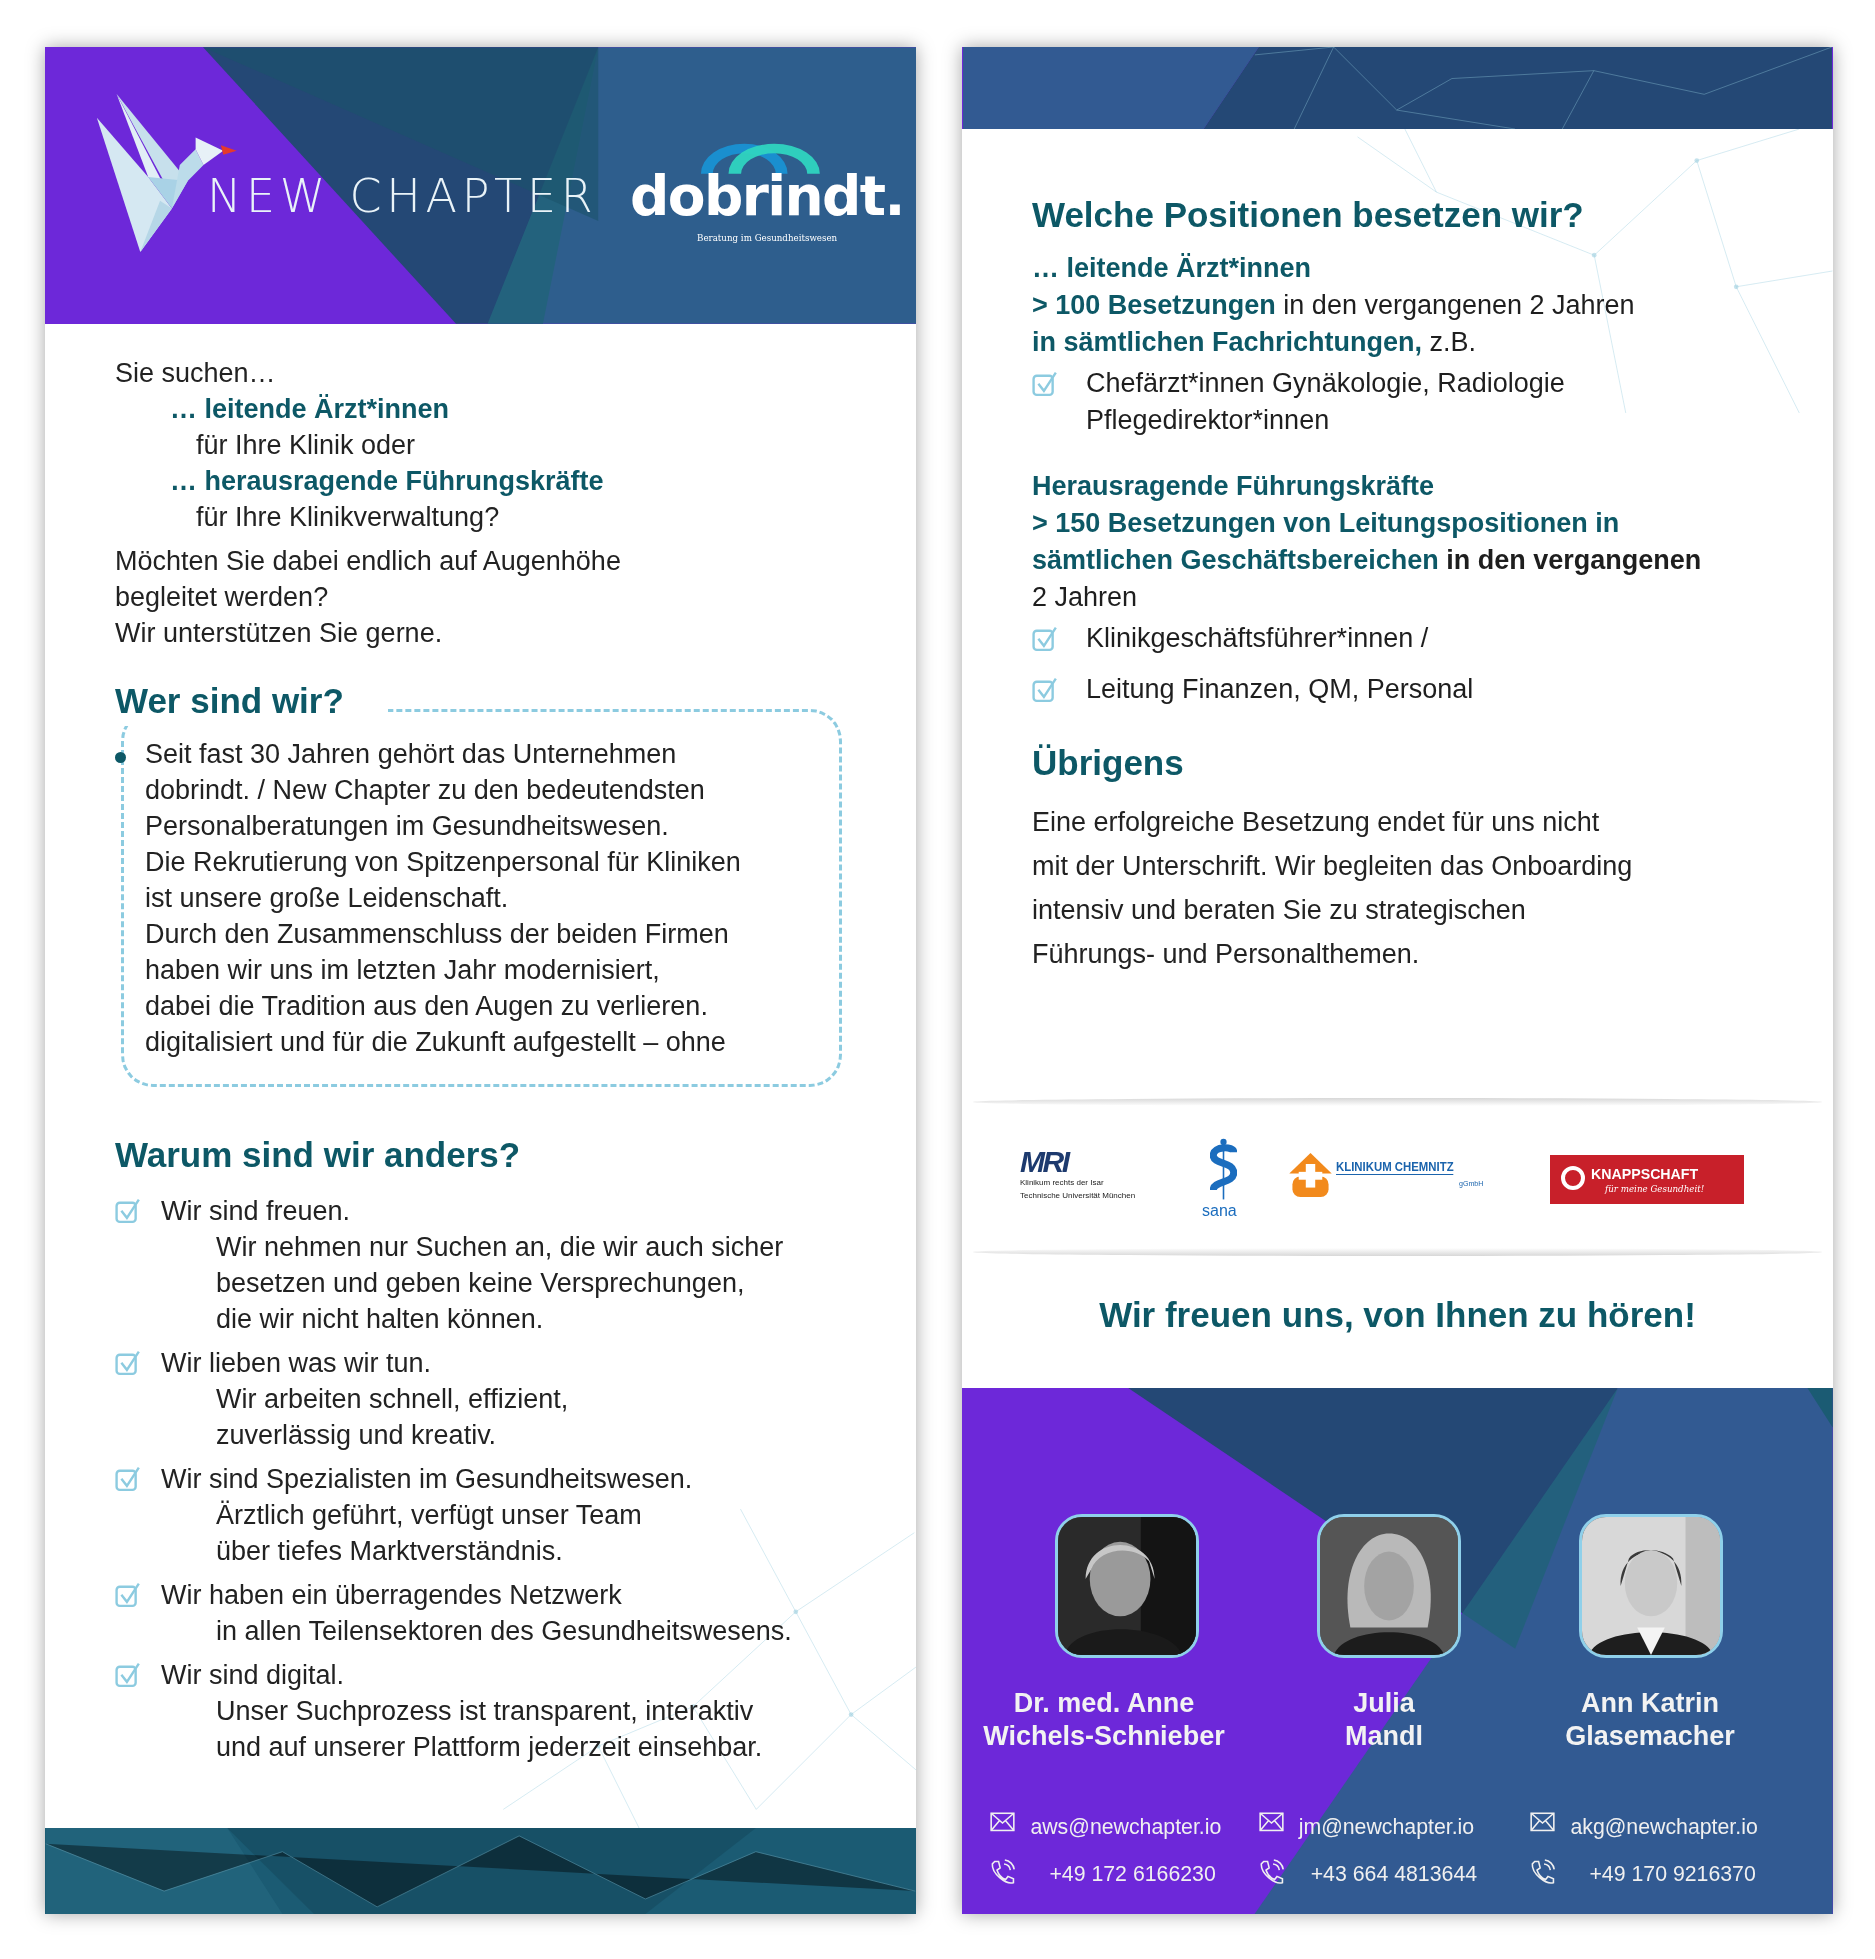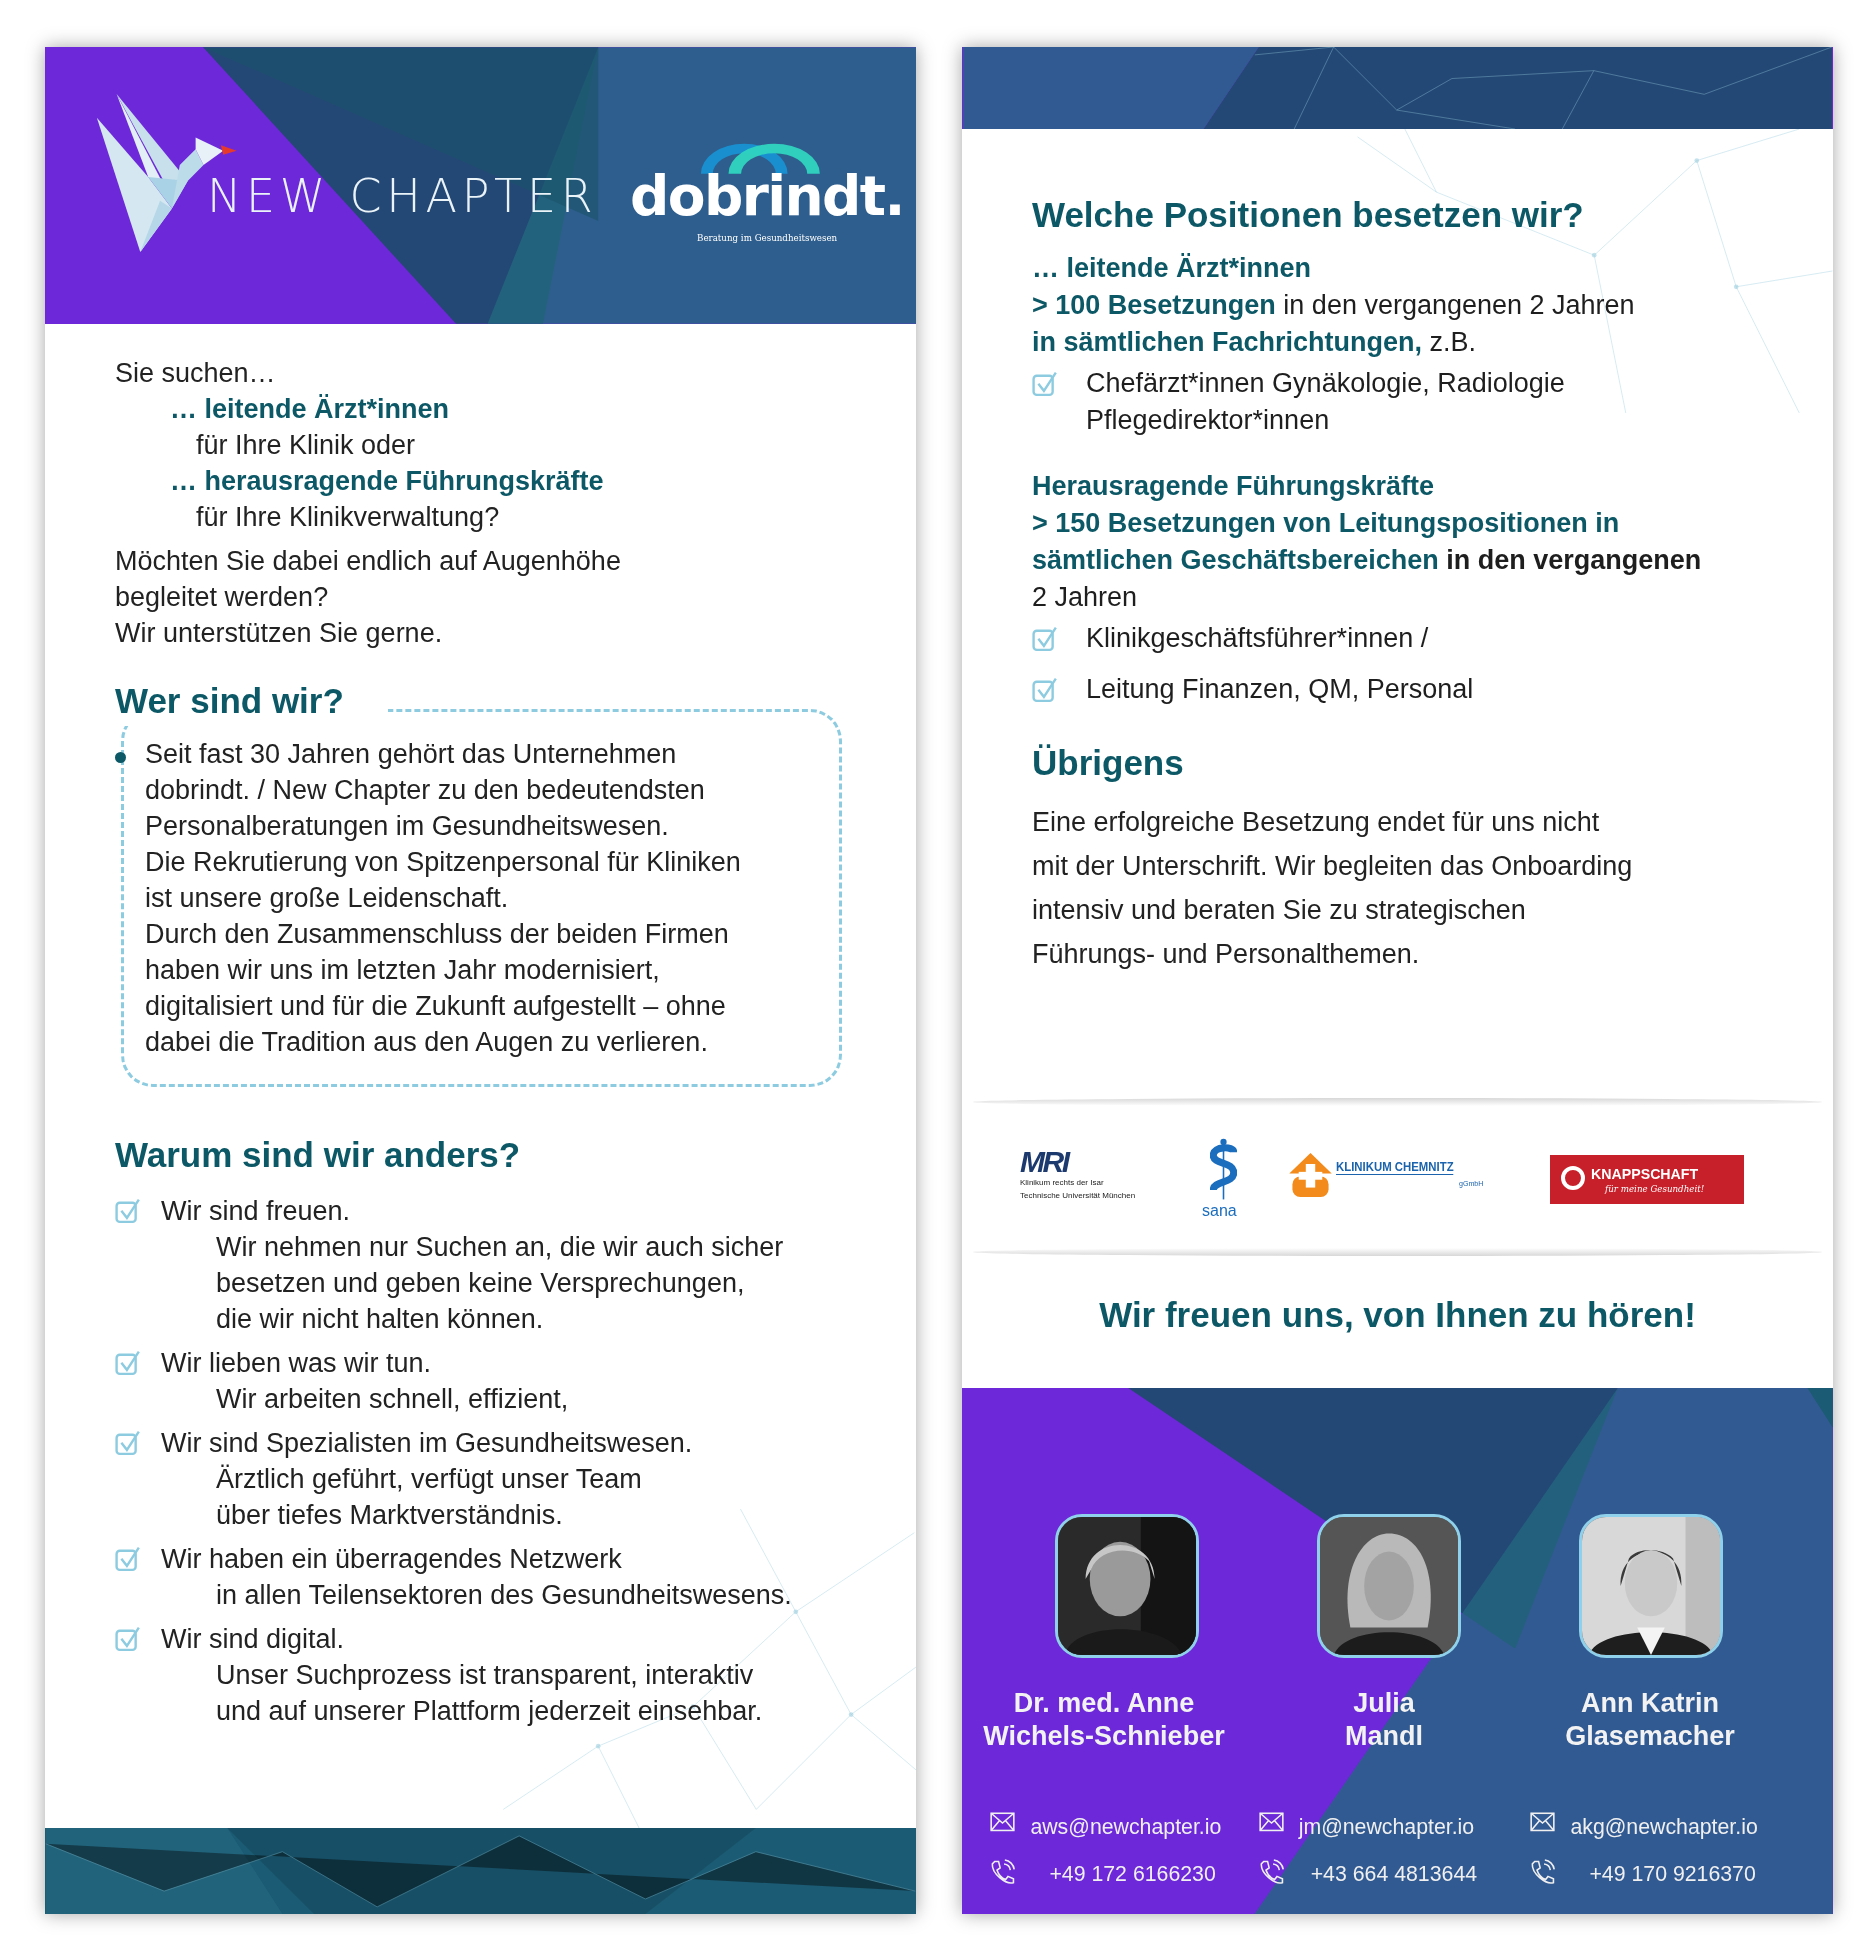--- a/index.html
+++ b/index.html
@@ -140,22 +140,22 @@
     <div class="h2 who-title">Wer sind wir?</div>
     <div class="who-bullet"></div>
     <div class="who-text">
       <div class="p">Seit fast 30 Jahren gehört das Unternehmen</div>
       <div class="p">dobrindt. / New Chapter zu den bedeutendsten</div>
       <div class="p">Personalberatungen im Gesundheitswesen.</div>
       <div class="p">Die Rekrutierung von Spitzenpersonal für Kliniken</div>
       <div class="p">ist unsere große Leidenschaft.</div>
       <div class="p">Durch den Zusammenschluss der beiden Firmen</div>
       <div class="p">haben wir uns im letzten Jahr modernisiert,</div>
+      <div class="p">dabei die Tradition aus den Augen zu verlieren.</div>
       <div class="p">digitalisiert und für die Zukunft aufgestellt – ohne</div>
-      <div class="p">dabei die Tradition aus den Augen zu verlieren.</div>
     </div>
   </div>
 
   <svg class="net" style="left:395px;top:1462px" width="476" height="332" viewBox="0 0 602 420">
     <g stroke="#9fd0e0" stroke-width="1" fill="none" opacity="0.55">
       <path d="M600,30 L450,130 L320,250 L200,300 L80,380 M450,130 L520,260 L602,200 M320,250 L400,380 L520,260 M200,300 L260,420 M450,130 L380,0 M520,260 L602,330"></path>
     </g>
     <g fill="#9fd0e0" opacity="0.6">
         <circle cx="450" cy="130" r="3"></circle>
         <circle cx="320" cy="250" r="3"></circle>
@@ -178,20 +178,21 @@
       <div class="p sub">die  wir nicht halten können.</div>
     </div>
 
     <div class="check-item">
       <svg class="check-icon" viewBox="0 0 34 34">
           <rect x="2" y="6" width="24" height="24" rx="4" fill="none" stroke="#8ccbe0" stroke-width="3"></rect>
           <path d="M8,16 L15,25 L30,2" fill="none" stroke="#8ccbe0" stroke-width="3"></path>
         </svg>
       <div class="p"><span>Wir </span><b>lieben</b><span> was wir tun.</span></div>
       <div class="p sub">Wir arbeiten schnell, effizient,</div>
+      <div class="p sub">zuverlässig und kreativ.</div>
     </div>
 
     <div class="check-item">
       <svg class="check-icon" viewBox="0 0 34 34">
           <rect x="2" y="6" width="24" height="24" rx="4" fill="none" stroke="#8ccbe0" stroke-width="3"></rect>
           <path d="M8,16 L15,25 L30,2" fill="none" stroke="#8ccbe0" stroke-width="3"></path>
         </svg>
       <div class="p"><span>Wir sind </span><b>Spezialisten im Gesundheitswesen</b><span>.</span></div>
       <div class="p sub">Ärztlich geführt, verfügt unser Team</div>
       <div class="p sub">über tiefes  Marktverständnis.</div>

